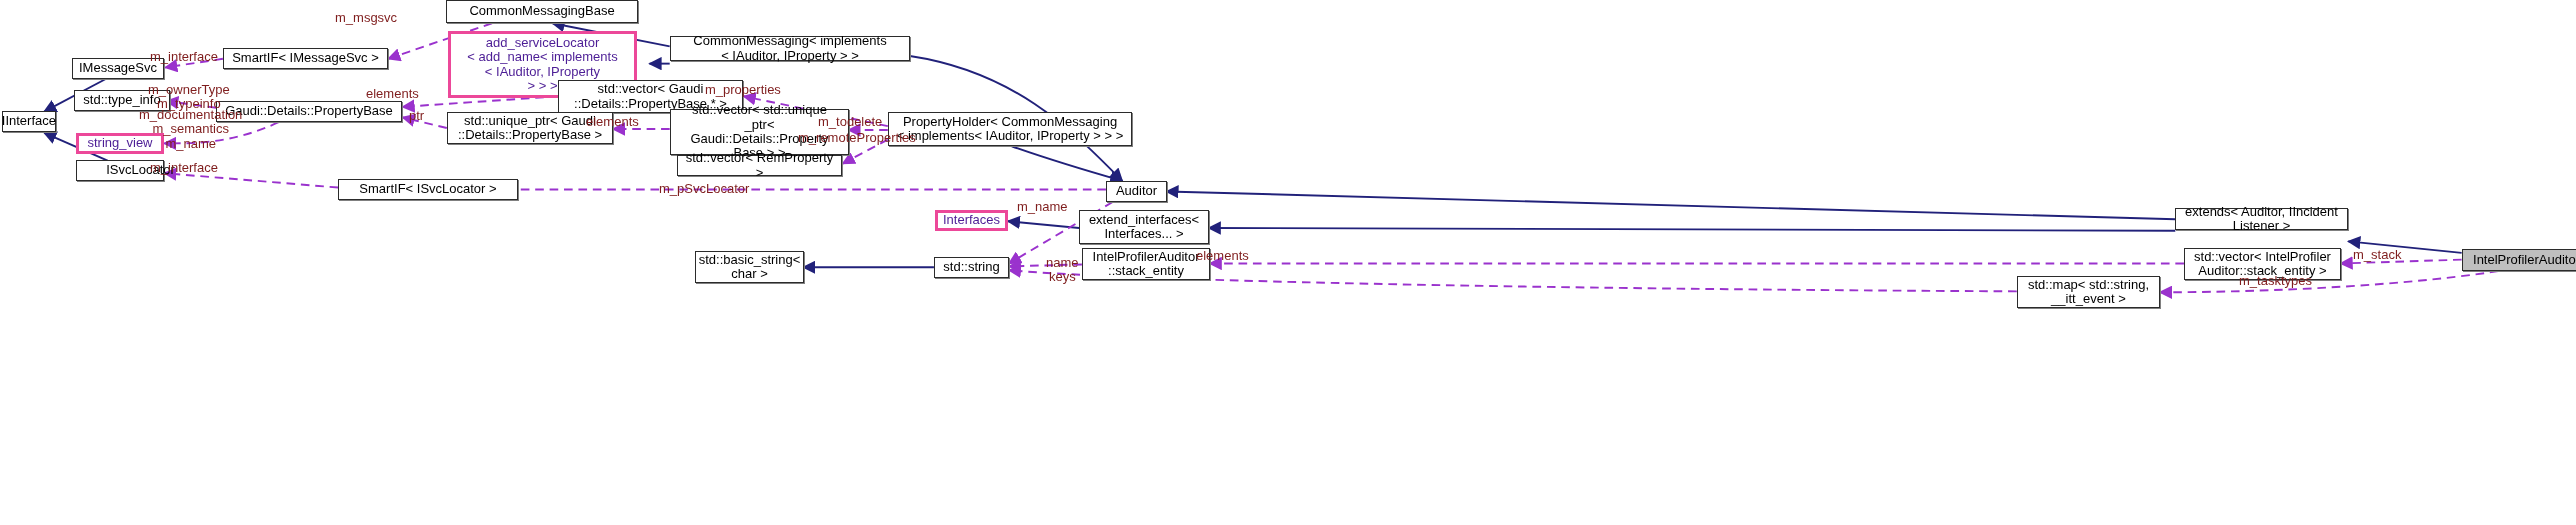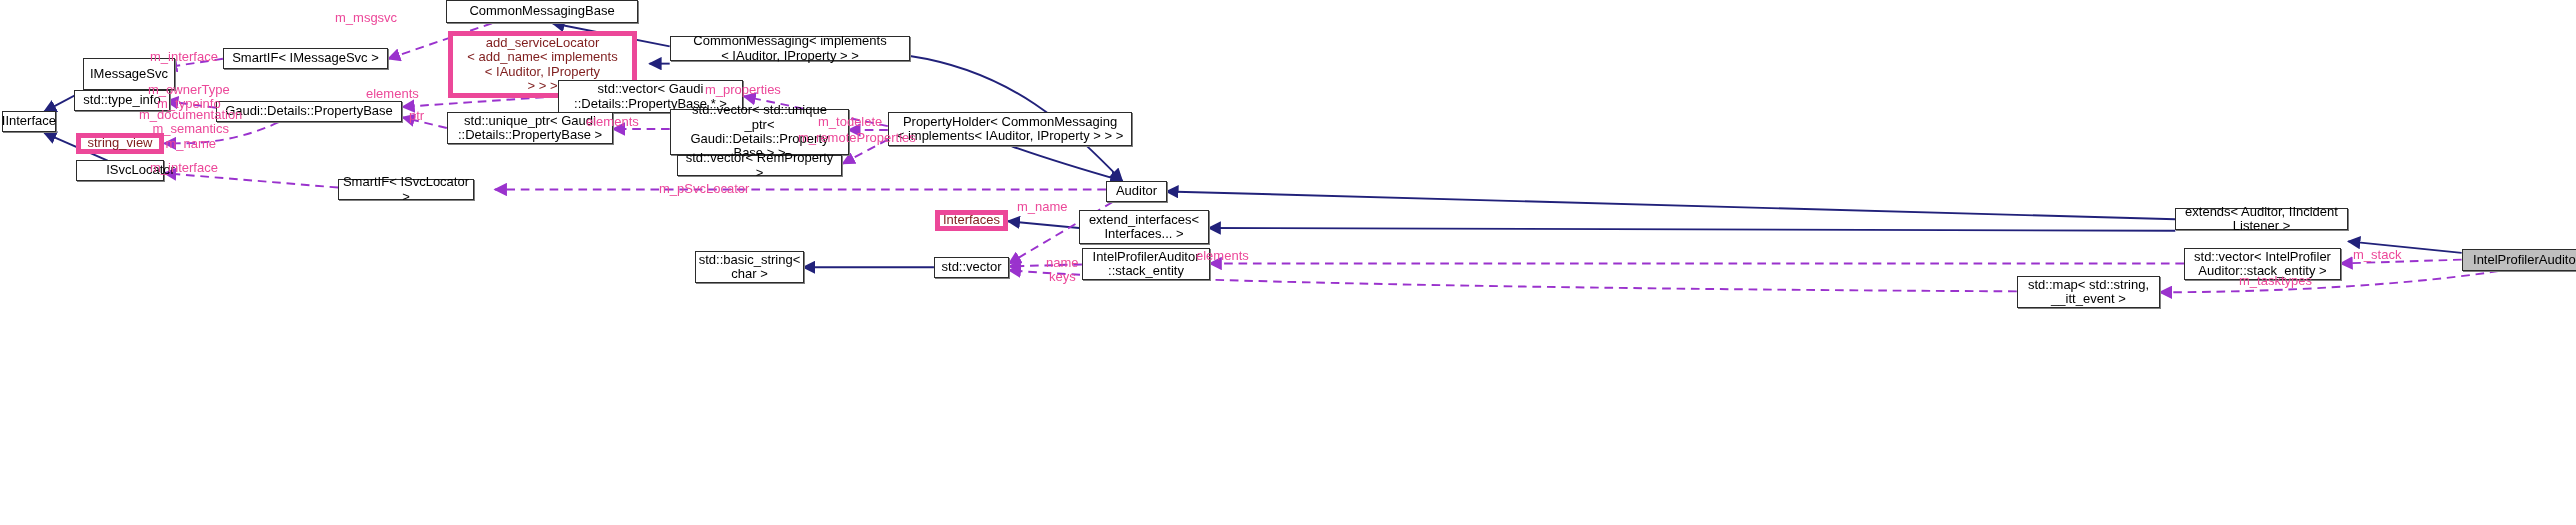--- a/index.html
+++ b/index.html
@@ -37,33 +37,33 @@
     background: #ffffff;
     border: 1px solid #404040;
     box-shadow: 1px 1px 0 0 #808080;
     white-space: pre-line;
     padding: 1px 2.9px;
   }
   .node.thick {
     border: 1.5px solid #2b2b2b;
   }
   .node.light {
-    border: 5px solid #ec4899;
+    border: 3px solid #ec4899;
     box-shadow: none;
-    color: #7f1d1d;
+    color: #4c1d95;
   }
   .node.current {
     background: #bfbfbf;
     border: 1.5px solid #2b2b2b;
   }
   .edge-label {
     position: absolute;
     font-size: 13px;
     line-height: 14.4px;
-    color: #ec4899;
+    color: #7f1d1d;
     text-align: center;
     white-space: pre-line;
     background: transparent;
   }
 </style>
 </head>
 <body>
 
 <div id="diagram">
 
@@ -112,52 +112,52 @@
   </svg>
 
   <div id="nodes-layer">
       <div class="node thick" style="left: 446px; top: 0px; width: 192px; height: 23px;">CommonMessagingBase</div>
       <div class="node light" style="left: 448px; top: 31px; width: 189px; height: 67px;">add_serviceLocator
 &lt; add_name&lt; implements
 &lt; IAuditor, IProperty
 &gt; &gt; &gt;</div>
       <div class="node thick" style="left: 670px; top: 36px; width: 240px; height: 25px;">CommonMessaging&lt; implements
 &lt; IAuditor, IProperty &gt; &gt;</div>
-      <div class="node thick" style="left: 83px; top: 58px; width: 92px; height: 32px;">IMessageSvc</div>
+      <div class="node thick" style="left: 72px; top: 58px; width: 92px; height: 21px;">IMessageSvc</div>
       <div class="node thick" style="left: 223px; top: 48px; width: 165px; height: 21px;">SmartIF&lt; IMessageSvc &gt;</div>
       <div class="node thick" style="left: 74px; top: 90px; width: 96px; height: 21px;">std::type_info</div>
       <div class="node thick" style="left: 558px; top: 80px; width: 185px; height: 33px;">std::vector&lt; Gaudi
 ::Details::PropertyBase * &gt;</div>
       <div class="node thick" style="left: 1.9px; top: 111px; width: 54px; height: 21px;">IInterface</div>
       <div class="node thick" style="left: 216px; top: 101px; width: 186px; height: 21px;">Gaudi::Details::PropertyBase</div>
       <div class="node thick" style="left: 447px; top: 112px; width: 166px; height: 32px;">std::unique_ptr&lt; Gaudi
 ::Details::PropertyBase &gt;</div>
       <div class="node thick" style="left: 670px; top: 109px; width: 179px; height: 46px;">std::vector&lt; std::unique
 _ptr&lt; Gaudi::Details::Property
 Base &gt; &gt;</div>
       <div class="node thick" style="left: 888px; top: 112px; width: 244px; height: 34px;">PropertyHolder&lt; CommonMessaging
 &lt; implements&lt; IAuditor, IProperty &gt; &gt; &gt;</div>
       <div class="node light" style="left: 76px; top: 133px; width: 88px; height: 21px;">string_view</div>
       <div class="node thick" style="left: 677px; top: 155px; width: 165px; height: 21px;">std::vector&lt; RemProperty &gt;</div>
       <div class="node thick" style="left: 76px; top: 160px; width: 88px; height: 21px; padding-left: 44px;">ISvcLocator</div>
-      <div class="node thick" style="left: 338px; top: 179px; width: 136px; height: 21px;">SmartIF&lt; ISvcLocator &gt;</div>
+      <div class="node thick" style="left: 338px; top: 179px; width: 180px; height: 21px;">SmartIF&lt; ISvcLocator &gt;</div>
       <div class="node thick" style="left: 1106px; top: 181px; width: 61px; height: 21px;">Auditor</div>
       <div class="node thick" style="left: 2175px; top: 208px; width: 173px; height: 22px;">extends&lt; Auditor, IIncident
 Listener &gt;</div>
       <div class="node light" style="left: 935px; top: 210px; width: 73px; height: 21px;">Interfaces</div>
       <div class="node thick" style="left: 1079px; top: 210px; width: 130px; height: 34px;">extend_interfaces&lt;
 Interfaces... &gt;</div>
       <div class="node thick" style="left: 1082px; top: 248px; width: 128px; height: 32px;">IntelProfilerAuditor
 ::stack_entity</div>
       <div class="node thick" style="left: 2184px; top: 248px; width: 157px; height: 32px;">std::vector&lt; IntelProfiler
 Auditor::stack_entity &gt;</div>
       <div class="node current" style="left: 2462px; top: 249px; width: 129px; height: 22px;">IntelProfilerAuditor</div>
       <div class="node thick" style="left: 695px; top: 251px; width: 109px; height: 32px;">std::basic_string&lt;
 char &gt;</div>
-      <div class="node thick" style="left: 934px; top: 257px; width: 75px; height: 21px;">std::vector</div>
+      <div class="node thick" style="left: 934px; top: 257px; width: 75px; height: 21px;">std::string</div>
       <div class="node thick" style="left: 2017px; top: 276px; width: 143px; height: 32px;">std::map&lt; std::string,
 __itt_event &gt;</div>
     </div>
   <div id="labels-layer">
       <div class="edge-label" style="left: 335px; top: 10.6px;">m_msgsvc</div>
       <div class="edge-label" style="left: 150px; top: 50px;">m_interface</div>
       <div class="edge-label" style="left: 148px; top: 83px;">m_ownerType
 m_typeinfo</div>
       <div class="edge-label" style="left: 366px; top: 87px;">elements</div>
       <div class="edge-label" style="left: 705px; top: 83px;">m_properties</div>

